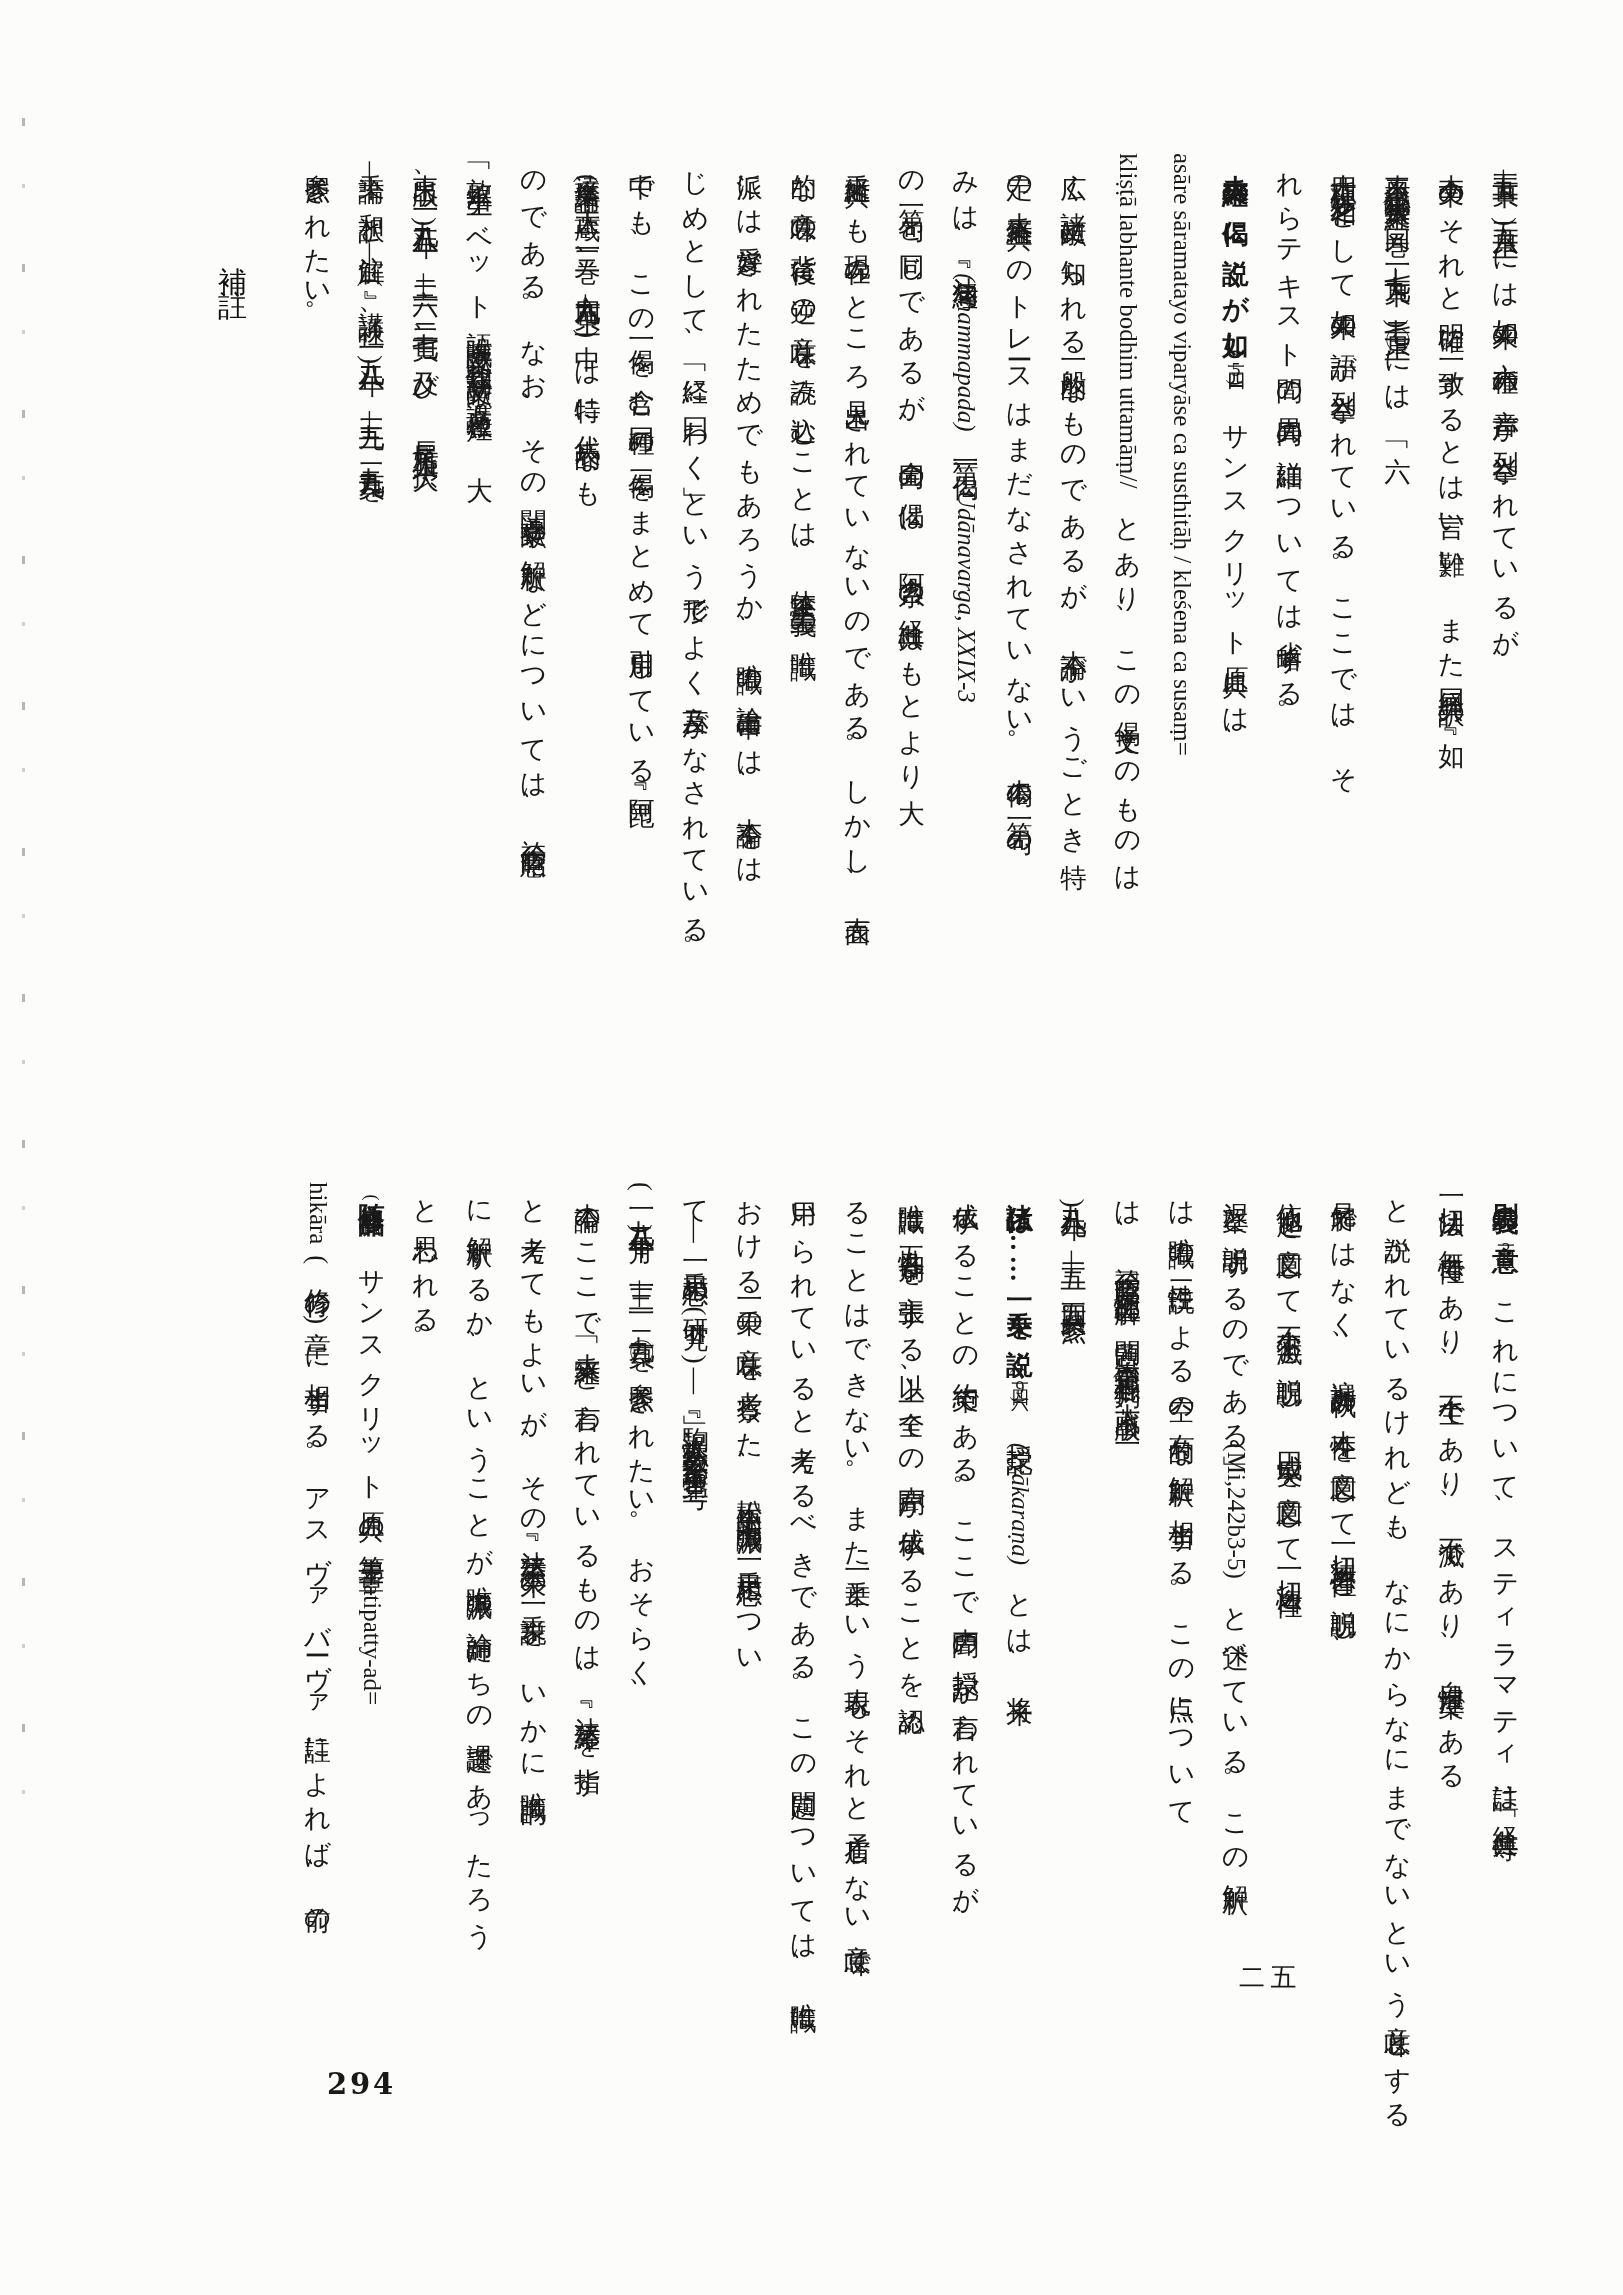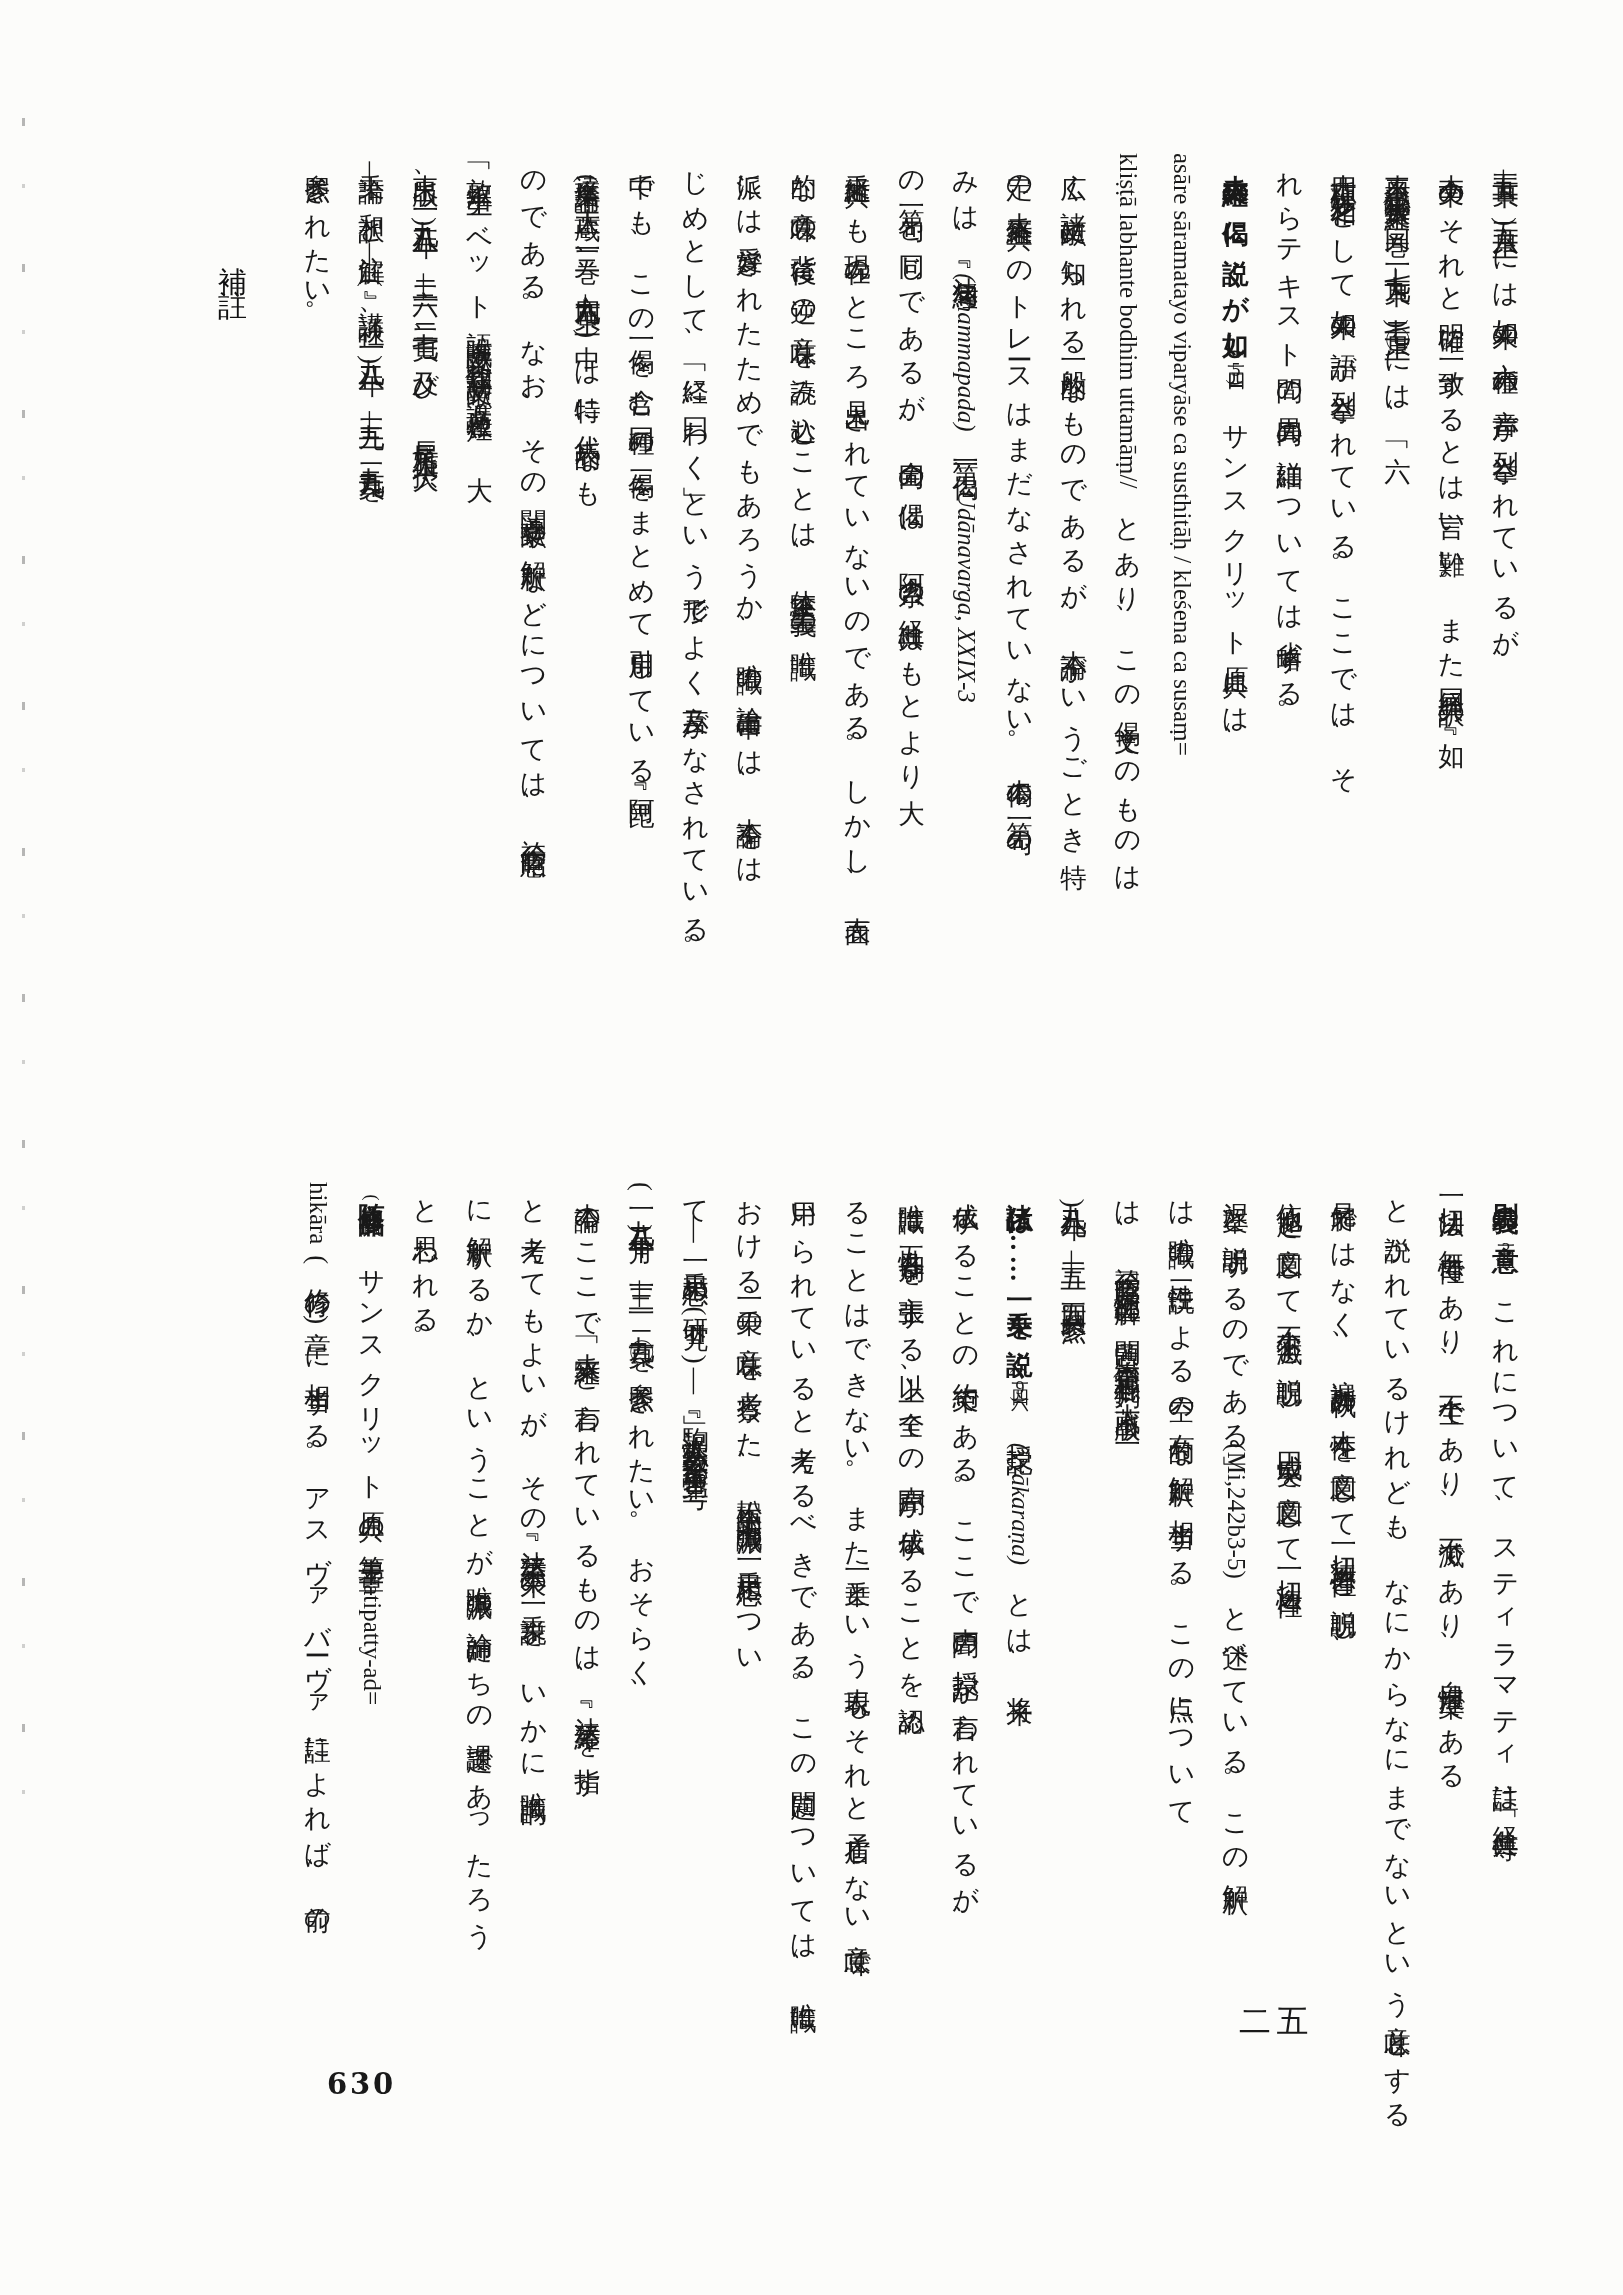--- a/index.html
+++ b/index.html
@@ -32,22 +32,22 @@
     position:absolute;left:213px;top:243px;
     writing-mode:vertical-rl;
     font-size:29px;letter-spacing:8.3px;color:#111;
   }
   .pagenum{
     position:absolute;left:327px;top:2067px;
     font-size:29px;font-weight:700;letter-spacing:2.8px;
     font-family:"DejaVu Serif","Liberation Serif",serif;
   }
   .foliokanji{
-    position:absolute;left:1239px;top:2000px;
-    font-size:32px;letter-spacing:5.6px;
+    position:absolute;left:1239px;top:1960px;
+    font-size:26px;letter-spacing:5.6px;
   }
   .noise{
     position:absolute;left:22px;top:118px;width:2.8px;height:1704px;
     background:repeating-linear-gradient(to bottom,
       rgba(20,20,20,.55) 0 8.3px, transparent 8.3px 66px,
       rgba(20,20,20,.35) 66px 70px, transparent 70px 146px);
     opacity:.55;
   }
 </style>
 </head>
@@ -103,17 +103,17 @@
       <div class="col"><span>て—一乗思想の研究(Ⅱ)—」『駒沢大学仏教学部論集』第一三号</span></div>
       <div class="col"><span>(一九八二年十月)、三一二—二九〇頁を参照されたい。おそらく、</span></div>
       <div class="col"><span>本論のここで「大乗経」と言われているものは、『法華経』を指す</span></div>
       <div class="col"><span>と考えてもよいが、その『法華経』本来の一乗説を、いかに唯識的</span></div>
       <div class="col"><span>に解釈するか、ということが唯識派の論師たちの課題であったろう</span></div>
       <div class="col"><span>と思われる。</span></div>
       <div class="col"><span class="b">随修品</span><span class="mk">(一四八</span><span class="mk d">1</span><span class="mk">)　</span><span>サンスクリット原典の第十三章 </span><span class="lt">Pratipatty-ad=</span></div>
       <div class="col"><span class="lt">hikāra</span><span> (修行の章)に相当する。アスヴァバーヴァ註によれば、前の</span></div>
     </div>
 
-  <div class="pagenum">630</div>
+  <div class="pagenum">294</div>
 
   <div class="foliokanji">二五</div>
 </div>
 
 
 </body></html>

